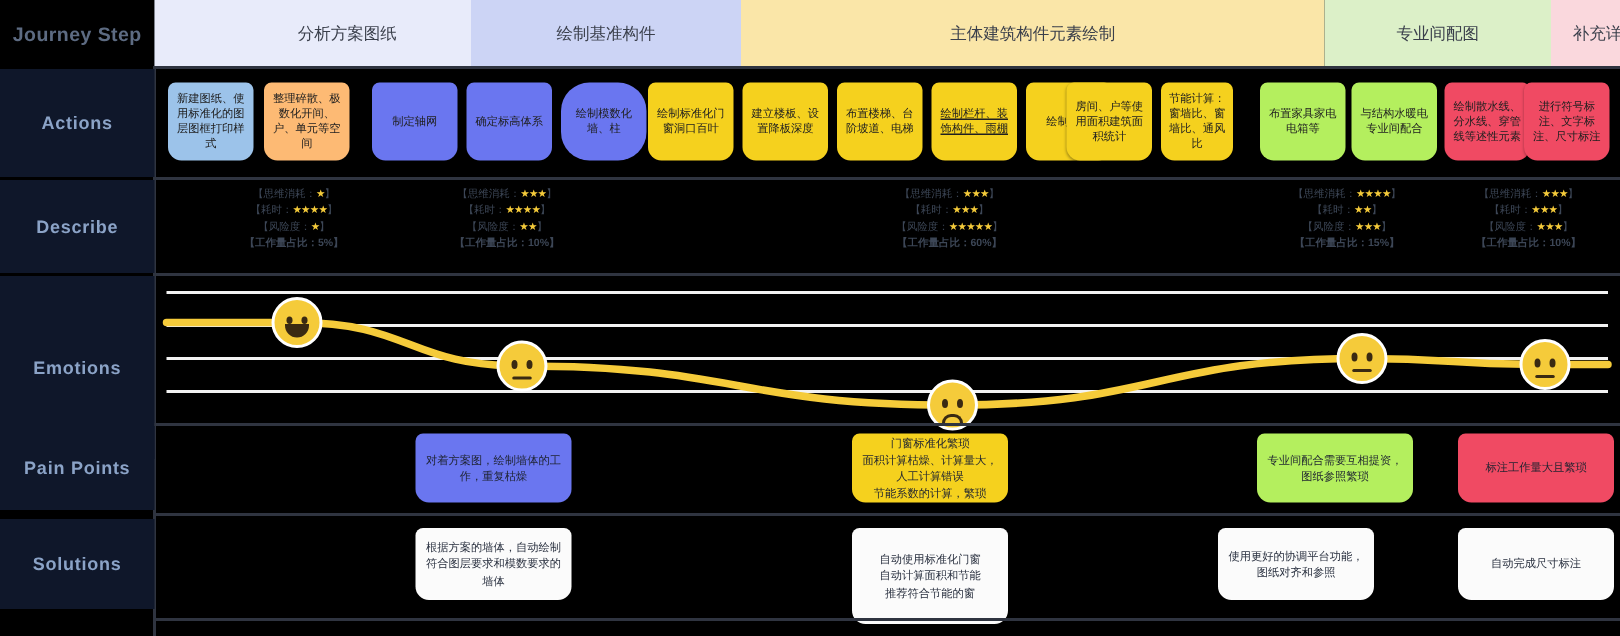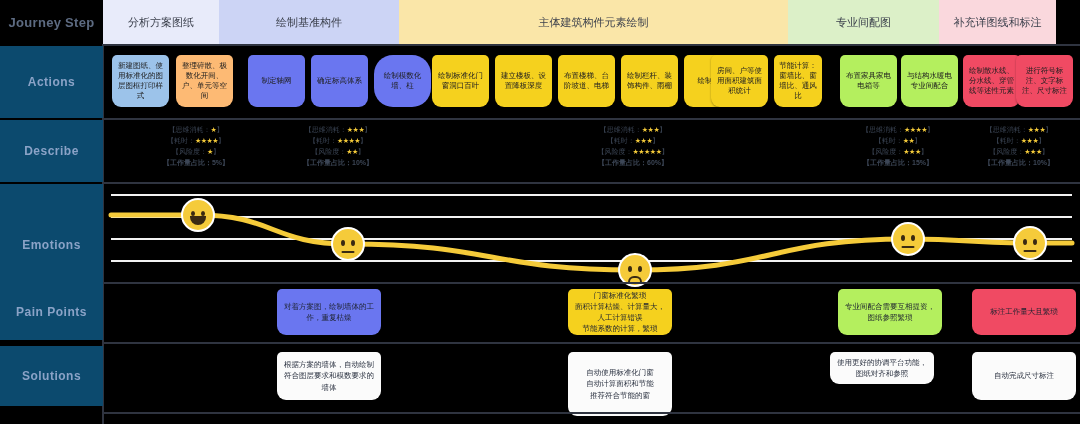--- a/index.html
+++ b/index.html
@@ -2,21 +2,21 @@
 <html><head>
 <meta charset="utf-8">
 <style>
   html,body{margin:0;padding:0;background:#000;}
   body{width:1080px;height:424px;overflow:hidden;font-family:"Liberation Sans","DejaVu Sans",sans-serif;}
   .map{position:relative;width:1080px;height:424px;background:#000;}
 
   
   .row{position:absolute;left:0;width:1080px;display:flex;}
   .rowlabel{width:103px;flex:0 0 103px;display:flex;align-items:center;justify-content:center;
-            color:#8ba3c7;font-weight:bold;font-size:12px;letter-spacing:.5px;background:#0c4a6e;}
+            color:#8ba3c7;font-weight:bold;font-size:12px;letter-spacing:.5px;background:#0f172a;}
   .hline{position:absolute;left:103px;width:977px;height:2px;background:#2f3440;}
   .vline{position:absolute;left:102px;top:0;width:2px;height:424px;background:#2f3440;}
 
   
   #journey-row{top:0;height:44px;}
   .jlabel{width:103px;flex:0 0 103px;display:flex;align-items:center;justify-content:center;
           color:#5d6b82;font-weight:bold;font-size:13px;background:#000;letter-spacing:.3px;}
   .jsteps{display:flex;flex:1 1 auto;}
   .jstep{display:flex;align-items:center;justify-content:center;font-size:11px;color:#3a3f4b;text-align:center;}
 
@@ -60,42 +60,42 @@
 </head>
 <body>
 
 <div class="map">
 
   <div class="vline"></div>
 
   <div class="row" id="journey-row">
     <div class="jlabel">Journey Step</div>
     <div class="jsteps" id="jsteps">
-        <div class="jstep" style="width: 116px; background: rgb(232, 235, 250);">分析方案图纸</div>
+        <div class="jstep" style="width: 165px; background: rgb(232, 235, 250); padding-left: 46px;">分析方案图纸</div>
         <div class="jstep" style="width: 180px; background: rgb(204, 212, 245);">绘制基准构件</div>
         <div class="jstep" style="width: 389px; background: rgb(250, 230, 168);">主体建筑构件元素绘制</div>
         <div class="jstep" style="width: 151px; background: rgb(220, 240, 200);">专业间配图</div>
         <div class="jstep" style="width: 117px; background: rgb(250, 216, 221);">补充详图线和标注</div>
       </div>
   </div>
   <div class="hline" style="top:44px"></div>
 
   <div class="row" id="actions-row">
     <div class="rowlabel">Actions</div>
   </div>
   <div class="cards" id="action-cards" style="position:absolute;left:0;top:46px;width:1080px;height:72px">
       <div class="card" style="left: 112px; width: 57px; background: rgb(156, 195, 234);">新建图纸、使用标准化的图层图框打印样式</div>
       <div class="card" style="left: 176px; width: 57px; background: #fdba74;">整理碎散、极数化开间、户、单元等空间</div>
       <div class="card" style="left: 311px; width: 57px; background: rgb(106, 118, 240);">确定标高体系</div>
       <div class="card" style="left: 248px; width: 57px; background: rgb(106, 118, 240);">制定轴网</div>
       <div class="card" style="left: 374px; width: 57px; background: rgb(106, 118, 240); border-radius: 19px;">绘制模数化墙、柱</div>
       <div class="card" style="left: 432px; width: 57px; background: rgb(245, 209, 30);">绘制标准化门窗洞口百叶</div>
       <div class="card" style="left: 495px; width: 57px; background: rgb(245, 209, 30);">建立楼板、设置降板深度</div>
       <div class="card" style="left: 558px; width: 57px; background: rgb(245, 209, 30);">布置楼梯、台阶坡道、电梯</div>
-      <div class="card" style="left: 621px; width: 57px; background: rgb(245, 209, 30);">绘制栏杆、装饰构件、雨棚</div>
+      <div class="card" style="left: 621px; width: 57px; background: rgb(245, 209, 30); text-decoration: underline;">绘制栏杆、装饰构件、雨棚</div>
       <div class="card" style="left: 684px; width: 57px; background: rgb(245, 209, 30);">绘制屋顶</div>
       <div class="card" style="left: 711px; width: 57px; background: rgb(245, 209, 30);">房间、户等使用面积建筑面积统计</div>
       <div class="card" style="left: 774px; width: 48px; background: rgb(245, 209, 30);">节能计算：窗墙比、窗墙比、通风比</div>
       <div class="card" style="left: 840px; width: 57px; background: rgb(180, 239, 94);">布置家具家电电箱等</div>
       <div class="card" style="left: 901px; width: 57px; background: rgb(180, 239, 94);">与结构水暖电专业间配合</div>
       <div class="card" style="left: 963px; width: 57px; background: rgb(240, 74, 99);">绘制散水线、分水线、穿管线等述性元素</div>
       <div class="card" style="left: 1016px; width: 57px; background: rgb(240, 74, 99);">进行符号标注、文字标注、尺寸标注</div>
     </div>
   <div class="hline" style="top:118px"></div>
 
@@ -189,18 +189,18 @@
   <div class="hline" style="top:342px"></div>
 
   <div class="row" id="sol-row">
     <div class="rowlabel">Solutions</div>
   </div>
   <div id="sol-cards" style="position:absolute;left:0;top:346px;width:1080px;height:60px">
       <div class="sol" style="left: 277px; width: 104px; height: 48px; white-space: pre-line;">根据方案的墙体，自动绘制符合图层要求和模数要求的墙体</div>
       <div class="sol" style="left: 568px; width: 104px; height: 64px; white-space: pre-line;">自动使用标准化门窗
 自动计算面积和节能
 推荐符合节能的窗</div>
-      <div class="sol" style="left: 830px; width: 104px; height: 32px; white-space: pre-line;">使用更好的协调平台功能，图纸对齐和参照</div>
+      <div class="sol" style="left: 812px; width: 104px; height: 48px; white-space: pre-line;">使用更好的协调平台功能，图纸对齐和参照</div>
       <div class="sol" style="left: 972px; width: 104px; height: 48px; white-space: pre-line;">自动完成尺寸标注</div>
     </div>
   <div class="hline" style="top:412px"></div>
 
 </div>
 
 </body></html>

